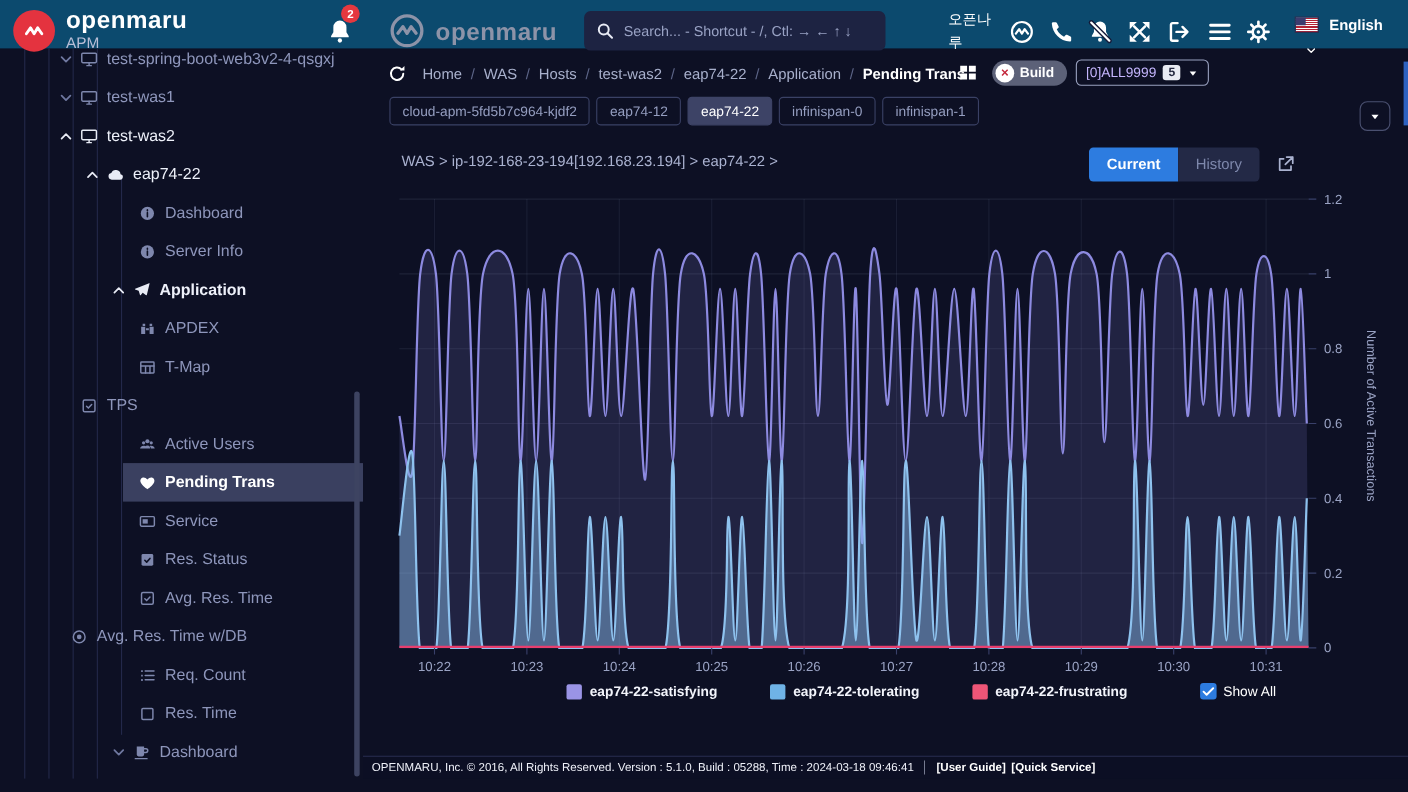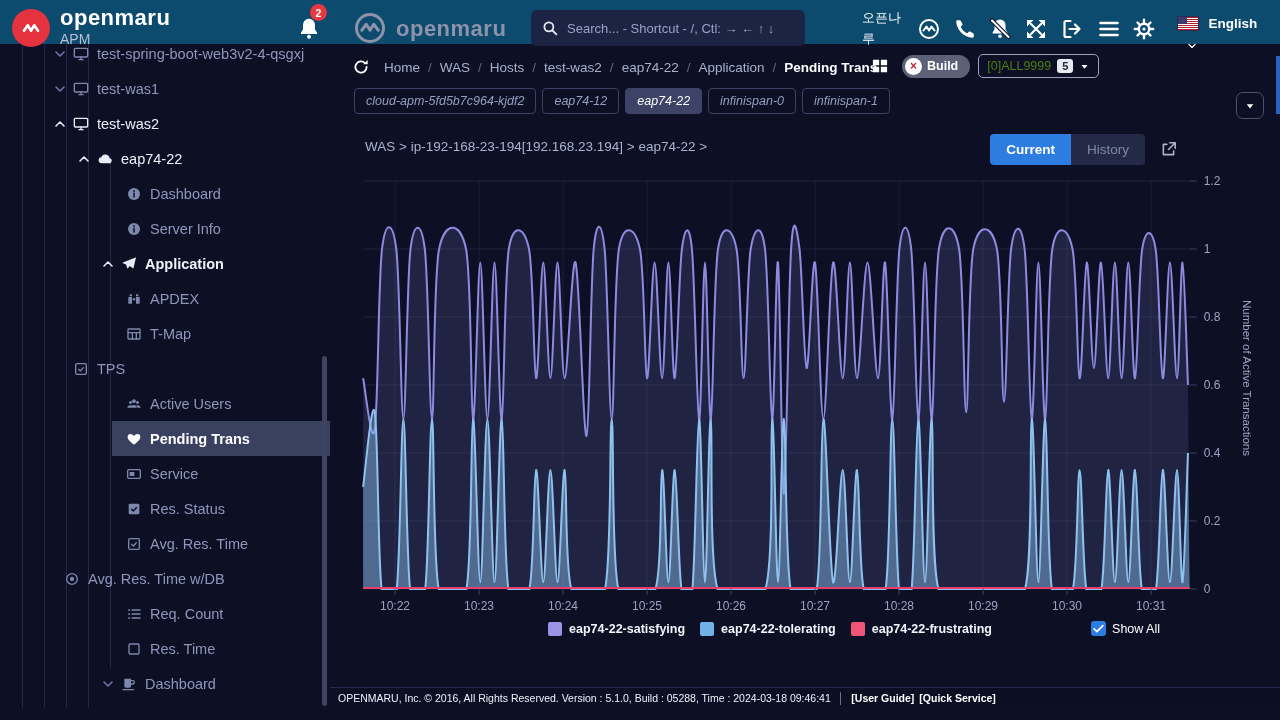--- a/index.html
+++ b/index.html
@@ -66,44 +66,44 @@
   .crumb-sep { color:#5d6588; margin:0 8px; }
   #filter-cluster { position:absolute; left:540px; top:10px; display:flex; align-items:center; }
   #grid-btn { width:20px; height:20px; color:#fff; cursor:pointer; }
   #name-pill { margin-left:12px; height:23px; background:#5c6178; border-radius:12px; display:flex;
     align-items:center; padding:0 12px 0 3px; cursor:pointer; }
   #name-x { width:17px; height:17px; border-radius:50%; background:#fff; color:#c4293d; font-size:12px;
     font-weight:700; display:flex; align-items:center; justify-content:center; margin-right:5px; }
   #name-pill .lbl { color:#fff; font-size:12.5px; font-weight:600; }
   #inst-dd { margin-left:8px; height:24px; border:1px solid #9aa2c0; border-radius:5px; display:flex;
     align-items:center; padding:0 8px; cursor:pointer; }
-  #inst-dd .lbl { color:#4d7c0f; font-size:12.5px; }
+  #inst-dd .lbl { color:#c4b5fd; font-size:12.5px; }
   #inst-dd .badge { margin-left:6px; background:#e8eaf2; color:#23273f; font-size:11px; font-weight:700;
     border-radius:3px; padding:1px 5px; }
   #inst-dd .ic { width:11px; height:11px; color:#fff; margin-left:6px; }
-  #chips { position:absolute; left:24px; top:44px; display:flex; gap:6px;font-style:italic; }
+  #chips { position:absolute; left:24px; top:44px; display:flex; gap:6px; }
   .chip { height:26px; display:flex; align-items:center; padding:0 11px; border:1px solid #3a4165;
     border-radius:4px; color:#959ec0; font-size:12.5px; cursor:pointer; background:transparent; }
   .chip.selected { background:#3d4366; color:#fff; border-color:#3d4366; }
   #collapse-btn { position:absolute; right:16px; top:48px; width:28px; height:27px; border:1px solid #4a5070;
     border-radius:7px; display:flex; align-items:center; justify-content:center; color:#fff; cursor:pointer; }
   #collapse-btn .ic { width:12px; height:12px; }
 
   #path-row { position:absolute; left:35px; top:95px; font-size:13.5px; color:#aab2d0; }
   #view-toggle { position:absolute; right:135px; top:90px; display:flex; }
   #btn-current { height:31px; padding:0 16px; background:#2d7ce0; border-radius:4px 0 0 4px; color:#fff;
     font-size:13.5px; font-weight:600; display:flex; align-items:center; cursor:pointer; }
   #btn-history { height:31px; padding:0 16px; background:#232946; border-radius:0 4px 4px 0; color:#7e88ac;
     font-size:13.5px; display:flex; align-items:center; cursor:pointer; }
   #popout-btn { position:absolute; right:102px; top:96px; width:19px; height:19px; color:#aab2d0; cursor:pointer; }
 
   
   #chart-wrap { position:absolute; left:20px; top:124px; width:905px; height:460px; }
   #legend { position:absolute; left:20px; top:578px; width:840px; display:flex; justify-content:center;
-    gap:15px; align-items:center; }
+    gap:48px; align-items:center; }
   .leg-item { display:flex; align-items:center; gap:7px; cursor:pointer; }
   .leg-sw { width:14px; height:14px; border-radius:2px; }
   .leg-lb { font-size:12.5px; font-weight:700; color:#f2f4fb; }
   #show-all { position:absolute; right:120px; top:577px; display:flex; align-items:center; gap:6px; cursor:pointer; }
   #show-all .box { width:15px; height:15px; border-radius:3px; background:#2d7ce0; color:#fff; }
   #show-all .lbl { font-size:12.5px; color:#fff; }
 
   
   #footer { position:absolute; left:0; right:0; bottom:0; height:21px; background:#0c0f24;
     border-top:1px solid #272c4e; display:flex; align-items:center; padding-left:8px; font-size:10.5px;

